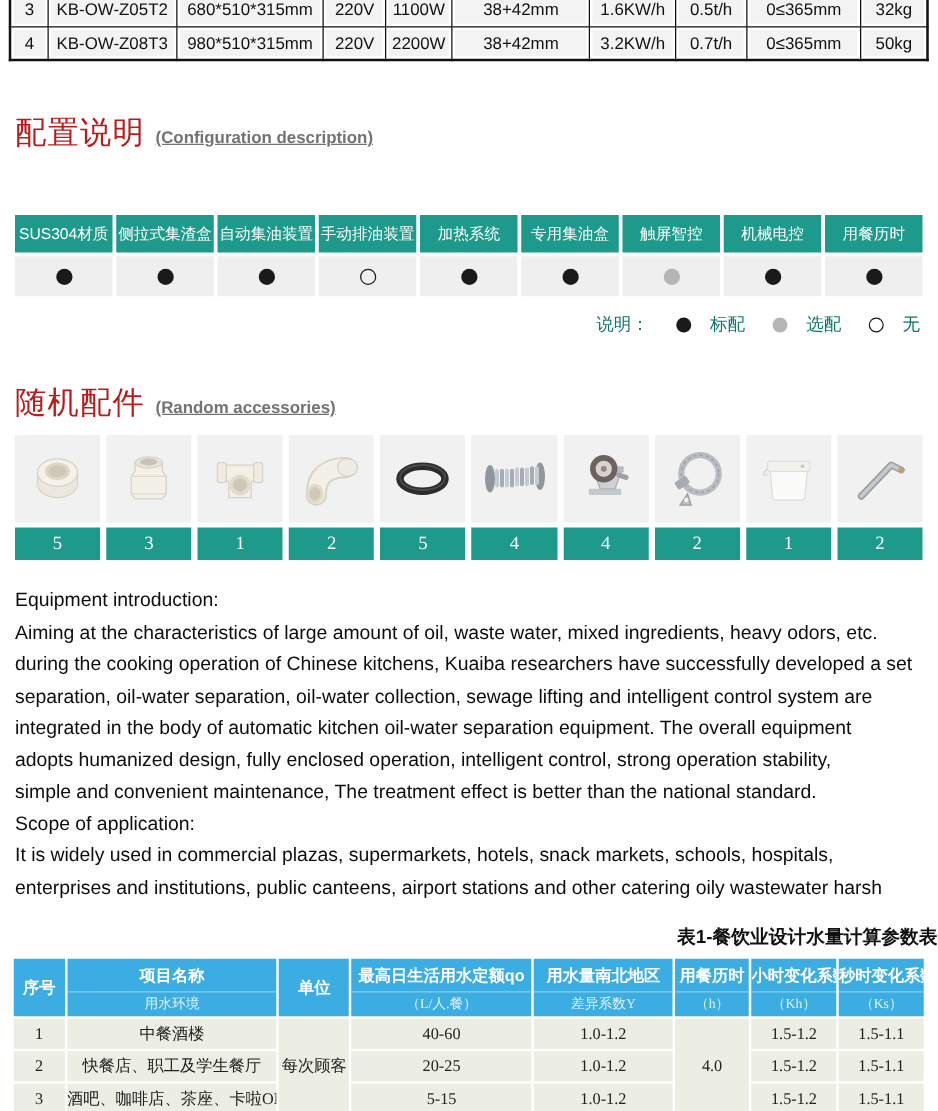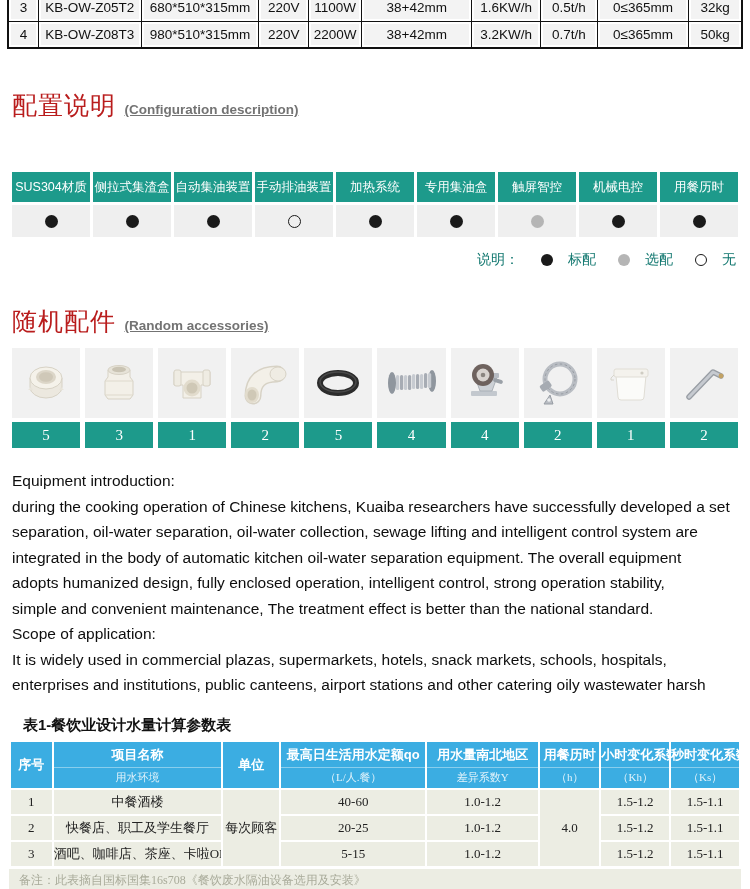--- a/index.html
+++ b/index.html
@@ -70,21 +70,21 @@
     font-family:"Liberation Serif", serif; font-size:15px;
   }
 
   
   .intro { margin:20px 12px 16px; }
   .intro .line {
     font-size:15.5px; line-height:25.5px; color:#0d0d0d; white-space:nowrap;
   }
 
   
-  .wt-title { margin-top:4px; text-align:left; font-size:15px; font-weight:bold; color:#111; line-height:22px;margin-left:23px; }
+  .wt-title { margin-top:4px; text-align:right; font-size:15px; font-weight:bold; color:#111; line-height:22px;margin-left:23px; }
   .water-table {
     width:732px; margin:4px auto 0; table-layout:fixed;
     border-collapse:separate; border-spacing:2px; background:#fff;
   }
   .water-table th { padding:0; font-weight:normal; }
   .wt-th { background:#3bade2; color:#fff; height:46px; vertical-align:middle; }
   .wt-th .main { font-size:13px; font-weight:bold; line-height:25px; white-space:nowrap; overflow:hidden; }
   .wt-th .sub  {
     font-size:11px; color:rgba(255,255,255,.85); line-height:19px;
     border-top:1px solid rgba(255,255,255,.4);
@@ -315,20 +315,21 @@
   <div class="acc-qty">5</div>
   <div class="acc-qty">4</div>
   <div class="acc-qty">4</div>
   <div class="acc-qty">2</div>
   <div class="acc-qty">1</div>
   <div class="acc-qty">2</div>
 </div>
 
 <div class="intro">
   <div class="line">Equipment introduction:</div>
+  <div class="line">Aiming at the characteristics of large amount of oil, waste water, mixed ingredients, heavy odors, etc.</div>
   <div class="line">during the cooking operation of Chinese kitchens, Kuaiba researchers have successfully developed a set</div>
   <div class="line">separation, oil-water separation, oil-water collection, sewage lifting and intelligent control system are</div>
   <div class="line">integrated in the body of automatic kitchen oil-water separation equipment. The overall equipment</div>
   <div class="line">adopts humanized design, fully enclosed operation, intelligent control, strong operation stability,</div>
   <div class="line">simple and convenient maintenance, The treatment effect is better than the national standard.</div>
   <div class="line">Scope of application:</div>
   <div class="line">It is widely used in commercial plazas, supermarkets, hotels, snack markets, schools, hospitals,</div>
   <div class="line">enterprises and institutions, public canteens, airport stations and other catering oily wastewater harsh</div>
 </div>
 

